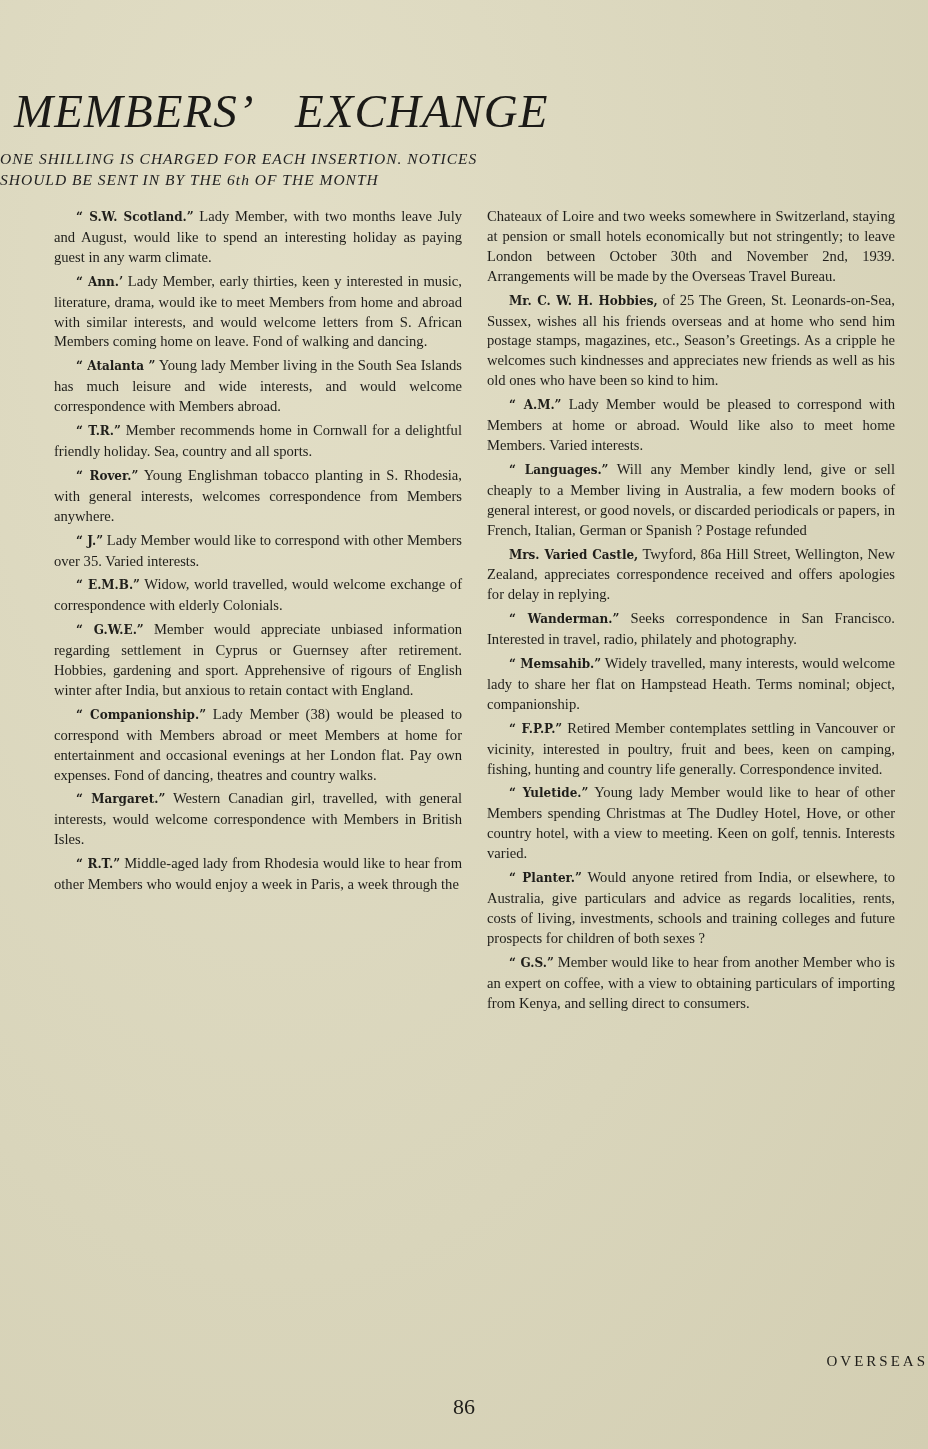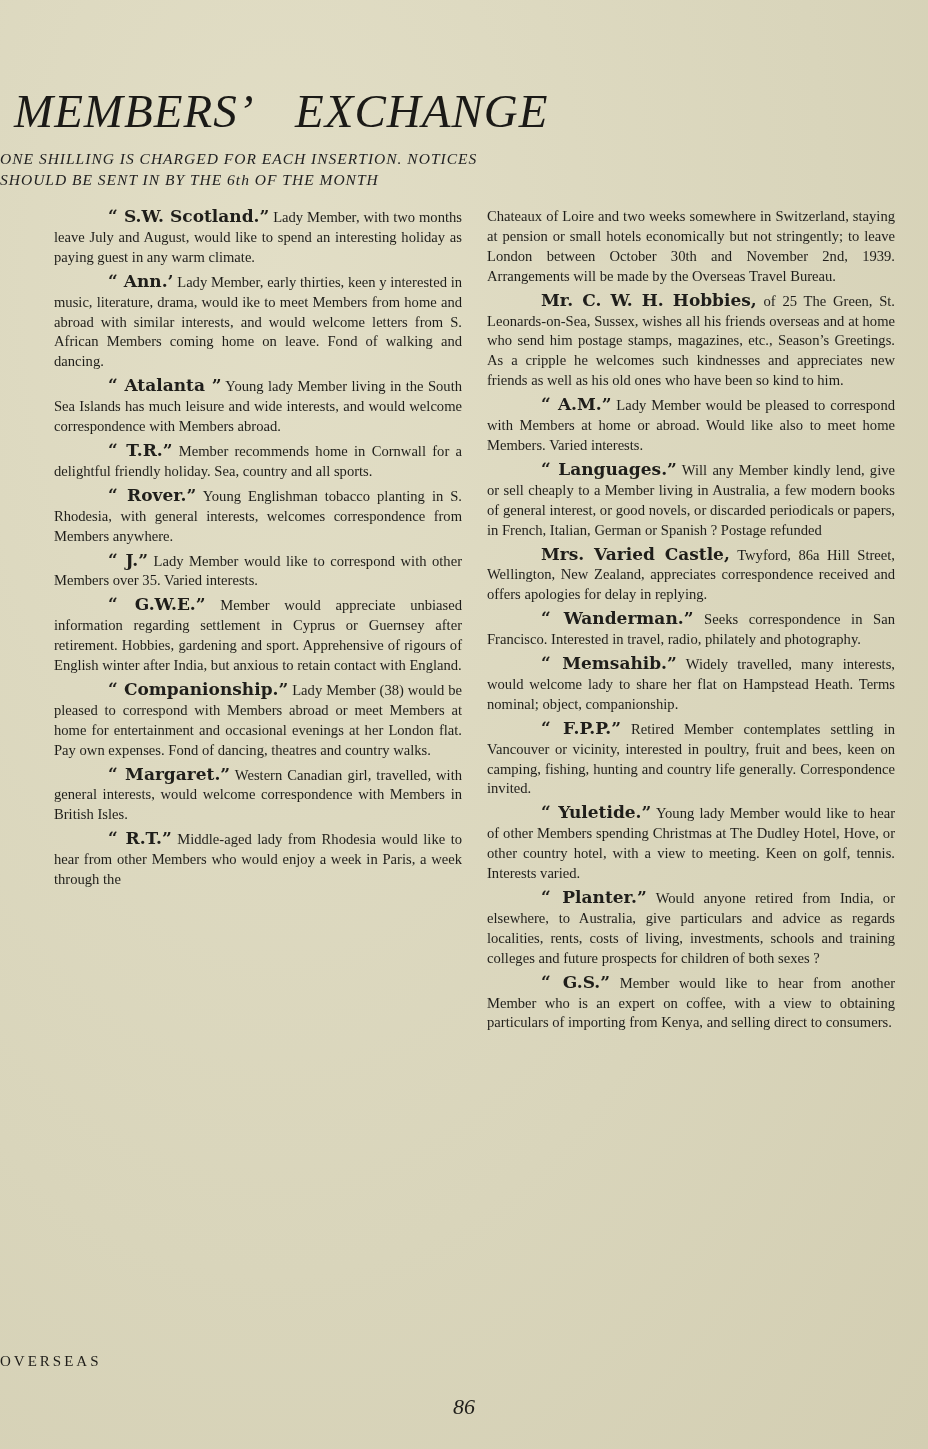--- a/index.html
+++ b/index.html
@@ -31,31 +31,30 @@
   .col {
     position:absolute; top:207px; width:408px;
     font-size:14.6px; line-height:19.9px;
     text-align:justify;
     font-family:"Liberation Serif","DejaVu Serif",serif;
   }
   .col-left { left:54px; }
   .col-right { left:487px; }
   .entry { margin:0 0 4px 0; text-indent:22px; }
   .entry.cont { text-indent:0; }
-  .entry b { font-family:"DejaVu Serif",serif; font-weight:bold; font-size:17px;margin-left:32px; }
+  .entry b { font-family:"DejaVu Serif",serif; font-weight:bold; font-size:12px; }
   .footer-title {
     position:absolute; left:0; width:928px; top:1353px;
-    text-align:left; font-size:15px; letter-spacing:3px;
+    text-align:right; font-size:15px; letter-spacing:3px;
     font-family:"Liberation Serif",serif;
   }
   .page-num {
     position:absolute; left:0; width:928px; top:1394px;
     text-align:center; font-size:22px;
     font-family:"Liberation Serif",serif;
-    font-style:italic;
   }
 </style>
 </head>
 <body>
 
 <div class="page-bg"></div>
 
 <h1 class="title">
   <span>MEMBERS’</span>
   <span>EXCHANGE</span>
@@ -66,20 +65,21 @@
   <div>SHOULD BE SENT IN BY THE 6th OF THE MONTH</div>
 </div>
 
 <div class="col col-left" id="left-col">
     <p class="entry"><b>“ S.W. Scotland.”</b><span> Lady Member, with two months leave July and August, would like to spend an interesting holiday as paying guest in any warm climate.</span></p>
     <p class="entry"><b>“ Ann.’</b><span>  Lady Member, early thirties, keen y interested in music, literature, drama, would ike to meet Members from home and abroad with similar interests, and would welcome letters from S. African Members coming home on leave. Fond of walking and dancing.</span></p>
     <p class="entry"><b>“ Atalanta ”</b><span> Young lady Member living in the South Sea Islands has much leisure and wide interests, and would welcome correspondence with Members abroad.</span></p>
     <p class="entry"><b>“ T.R.”</b><span> Member recommends home in Cornwall for a delightful friendly holiday.  Sea, country and all sports.</span></p>
     <p class="entry"><b>“ Rover.”</b><span> Young Englishman tobacco planting in S. Rhodesia, with general interests, welcomes correspondence from Members anywhere.</span></p>
     <p class="entry"><b>“ J.”</b><span> Lady Member would like to correspond with other Members over 35.  Varied interests.</span></p>
+    <p class="entry"><b>“ E.M.B.”</b><span> Widow, world travelled, would welcome exchange of correspondence with elderly Colonials.</span></p>
     <p class="entry"><b>“ G.W.E.”</b><span> Member would appreciate unbiased information regarding settlement in Cyprus or Guernsey after retirement.  Hobbies, gardening and sport.  Apprehensive of rigours of English winter after India, but anxious to retain contact with England.</span></p>
     <p class="entry"><b>“ Companionship.”</b><span> Lady Member (38) would be pleased to correspond with Members abroad or meet Members at home for entertainment and occasional evenings at her London flat. Pay own expenses.  Fond of dancing, theatres and country walks.</span></p>
     <p class="entry"><b>“ Margaret.”</b><span> Western Canadian girl, travelled, with general interests, would welcome correspondence with Members in British Isles.</span></p>
     <p class="entry"><b>“ R.T.”</b><span> Middle-aged lady from Rhodesia would like to hear from other Members who would enjoy a week in Paris, a week through the</span></p>
   </div>
 <div class="col col-right" id="right-col">
     <p class="entry cont"><span>Chateaux of Loire and two weeks somewhere in Switzerland, staying at pension or small hotels economically but not stringently; to leave London between October 30th and November 2nd, 1939.  Arrangements will be made by the Overseas Travel Bureau.</span></p>
     <p class="entry"><b>Mr. C. W. H. Hobbies,</b><span> of 25 The Green, St. Leonards-on-Sea, Sussex, wishes all his friends overseas and at home who send him postage stamps, magazines, etc., Season’s Greetings.  As a cripple he welcomes such kindnesses and appreciates new friends as well as his old ones who have been so kind to him.</span></p>
     <p class="entry"><b>“ A.M.”</b><span> Lady Member would be pleased to correspond with Members at home or abroad. Would like also to meet home Members.  Varied interests.</span></p>
     <p class="entry"><b>“ Languages.”</b><span> Will any Member kindly lend, give or sell cheaply to a Member living in Australia, a few modern books of general interest, or good novels, or discarded periodicals or papers, in French, Italian, German or Spanish ?  Postage refunded</span></p>

